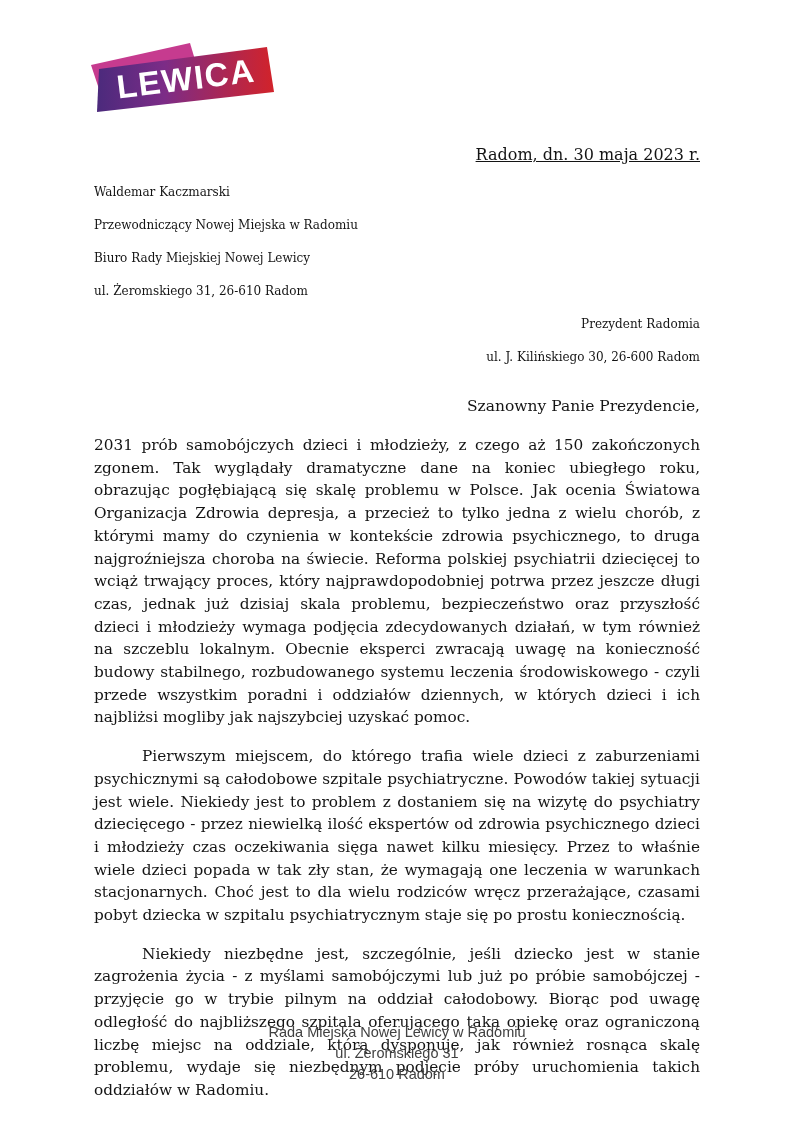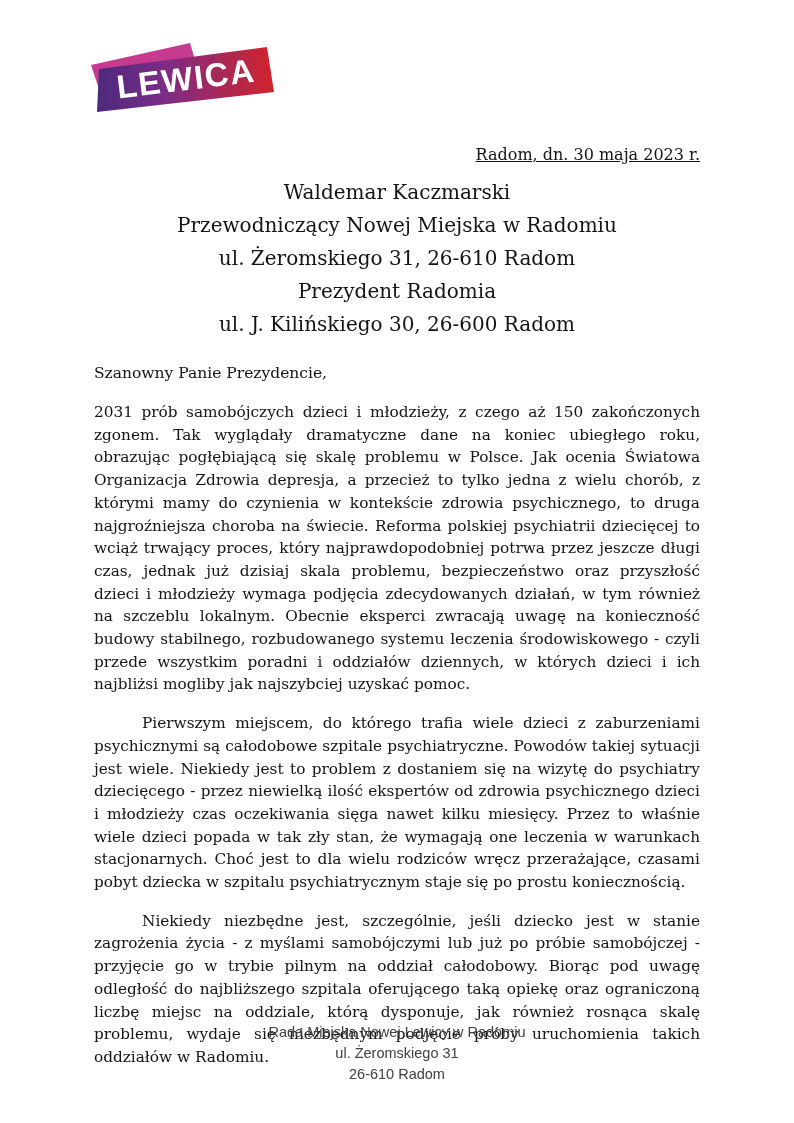--- a/index.html
+++ b/index.html
@@ -32,32 +32,32 @@
     margin-top: 30px;
     text-align: right;
     font-size: 16px;
     line-height: 22px;
     text-decoration: underline;
   }
 
   
   .sender { margin-top: 16px; }
   .addr-line {
-    font-size: 20px;
+    font-size: 12px;
     line-height: 20px;
     margin-bottom: 13px;
-    text-align: center;
   }
   .recipient { margin-top: 0; text-align: right; }
 
   
   .salutation {
     margin-top: 28px;
     font-size: 15.5px;
     line-height: 23px;
+    text-align: right;
   }
   .para {
     margin-top: 16px;
     margin-bottom: 6px;
     font-size: 15.3px;
     line-height: 22.7px;
     text-align: justify;
   }
   .para.indent { text-indent: 48px; }
 
@@ -94,20 +94,21 @@
         <polygon points="9,29 177,7 184,52 7,72" fill="url(#lewicaGrad)"></polygon>
         <text class="logo-text" x="96" y="50" text-anchor="middle" font-size="33" transform="rotate(-7 96 40)" fill="#ffffff">LEWICA</text>
       </svg>
     </div>
 
     <div class="date-line">Radom, dn. 30 maja 2023 r.</div>
 
     <div class="sender">
       <div class="addr-line">Waldemar Kaczmarski</div>
       <div class="addr-line">Przewodniczący Nowej Miejska w Radomiu</div>
+      <div class="addr-line">Biuro Rady Miejskiej Nowej Lewicy</div>
       <div class="addr-line">ul. Żeromskiego 31, 26-610 Radom</div>
     </div>
 
     <div class="recipient">
       <div class="addr-line">Prezydent Radomia</div>
       <div class="addr-line">ul. J. Kilińskiego 30, 26-600 Radom</div>
     </div>
 
     <div class="salutation">Szanowny Panie Prezydencie,</div>
 

